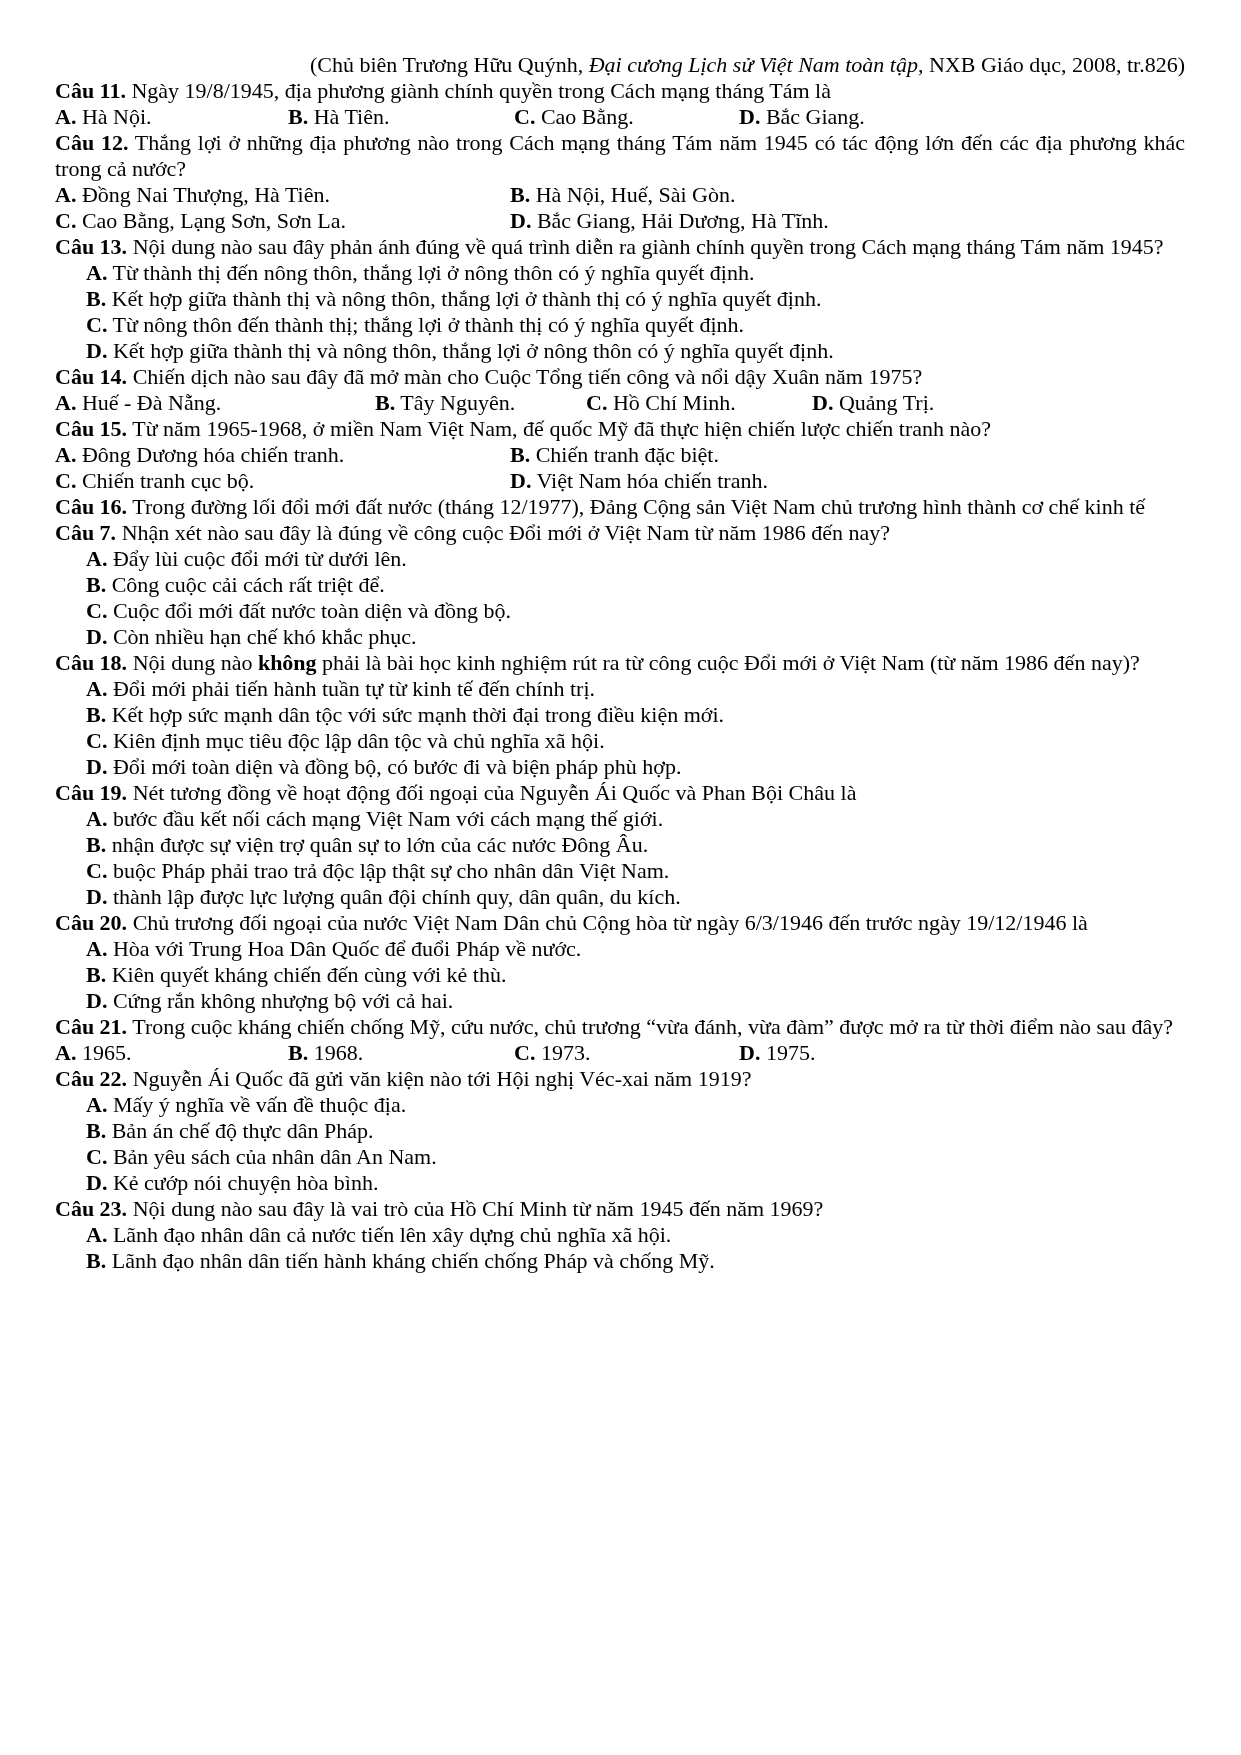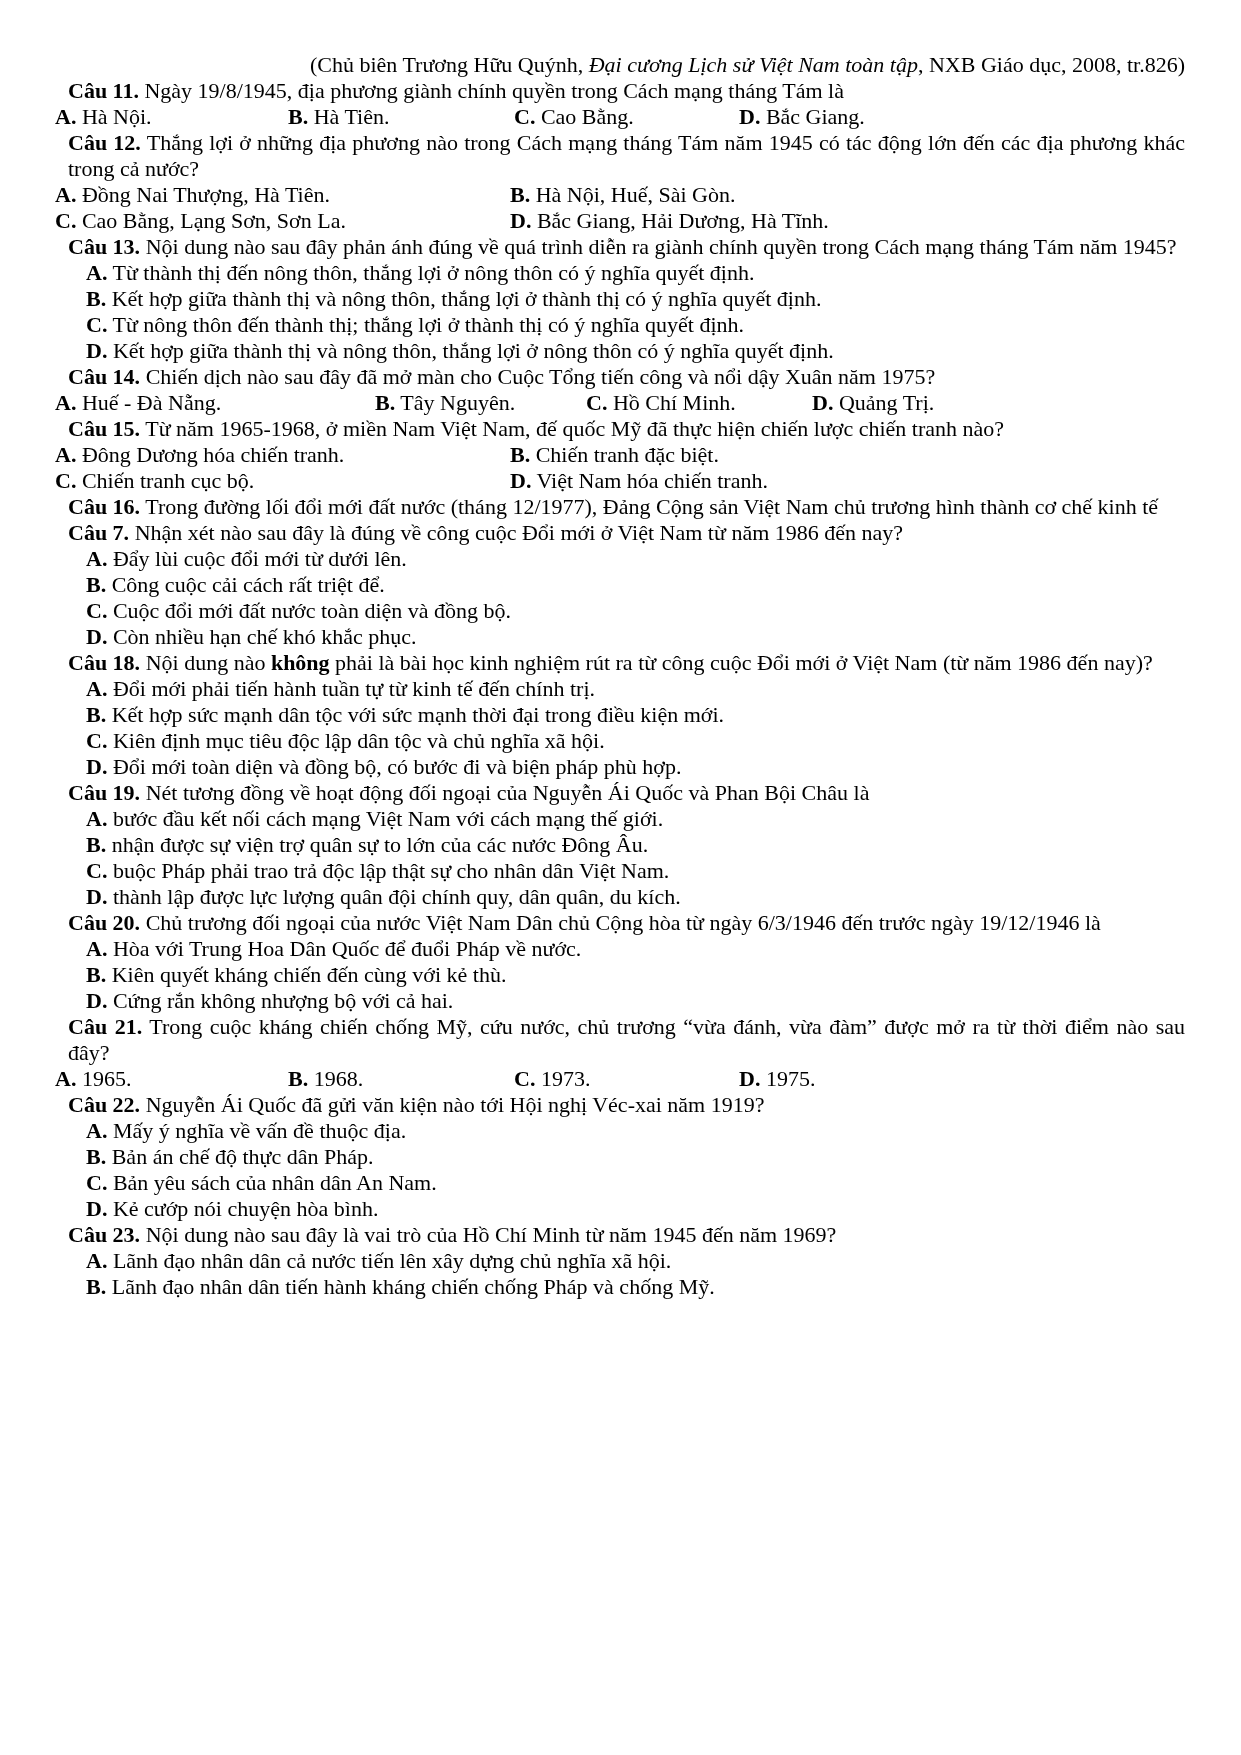--- a/index.html
+++ b/index.html
@@ -12,21 +12,21 @@
     font-family: "Liberation Serif", "DejaVu Serif", serif;
     font-size: 22px;
     line-height: 26px;
     box-sizing: border-box;
     padding: 52px 56px 0 55px;
     overflow: hidden;
   }
   p { margin: 0; }
   b { font-weight: bold; }
   .source-line { text-align: right; }
-  .stem { text-align: justify; margin-left: 13px; }
+  .stem { text-align: justify; }
   .opt-row { position: relative; height: 26px; }
   .opt { position: absolute; top: 0; left: 0; white-space: nowrap; }
   .opt-row.one .opt { position: static; white-space: normal; margin-left: 31px; }
   .opt-row.two    .opt:nth-child(2) { left: 455px; }
   .opt-row.four-a .opt:nth-child(2) { left: 233px; }
   .opt-row.four-a .opt:nth-child(3) { left: 459px; }
   .opt-row.four-a .opt:nth-child(4) { left: 684px; }
   .opt-row.four-b .opt:nth-child(2) { left: 320px; }
   .opt-row.four-b .opt:nth-child(3) { left: 531px; }
   .opt-row.four-b .opt:nth-child(4) { left: 757px; }

